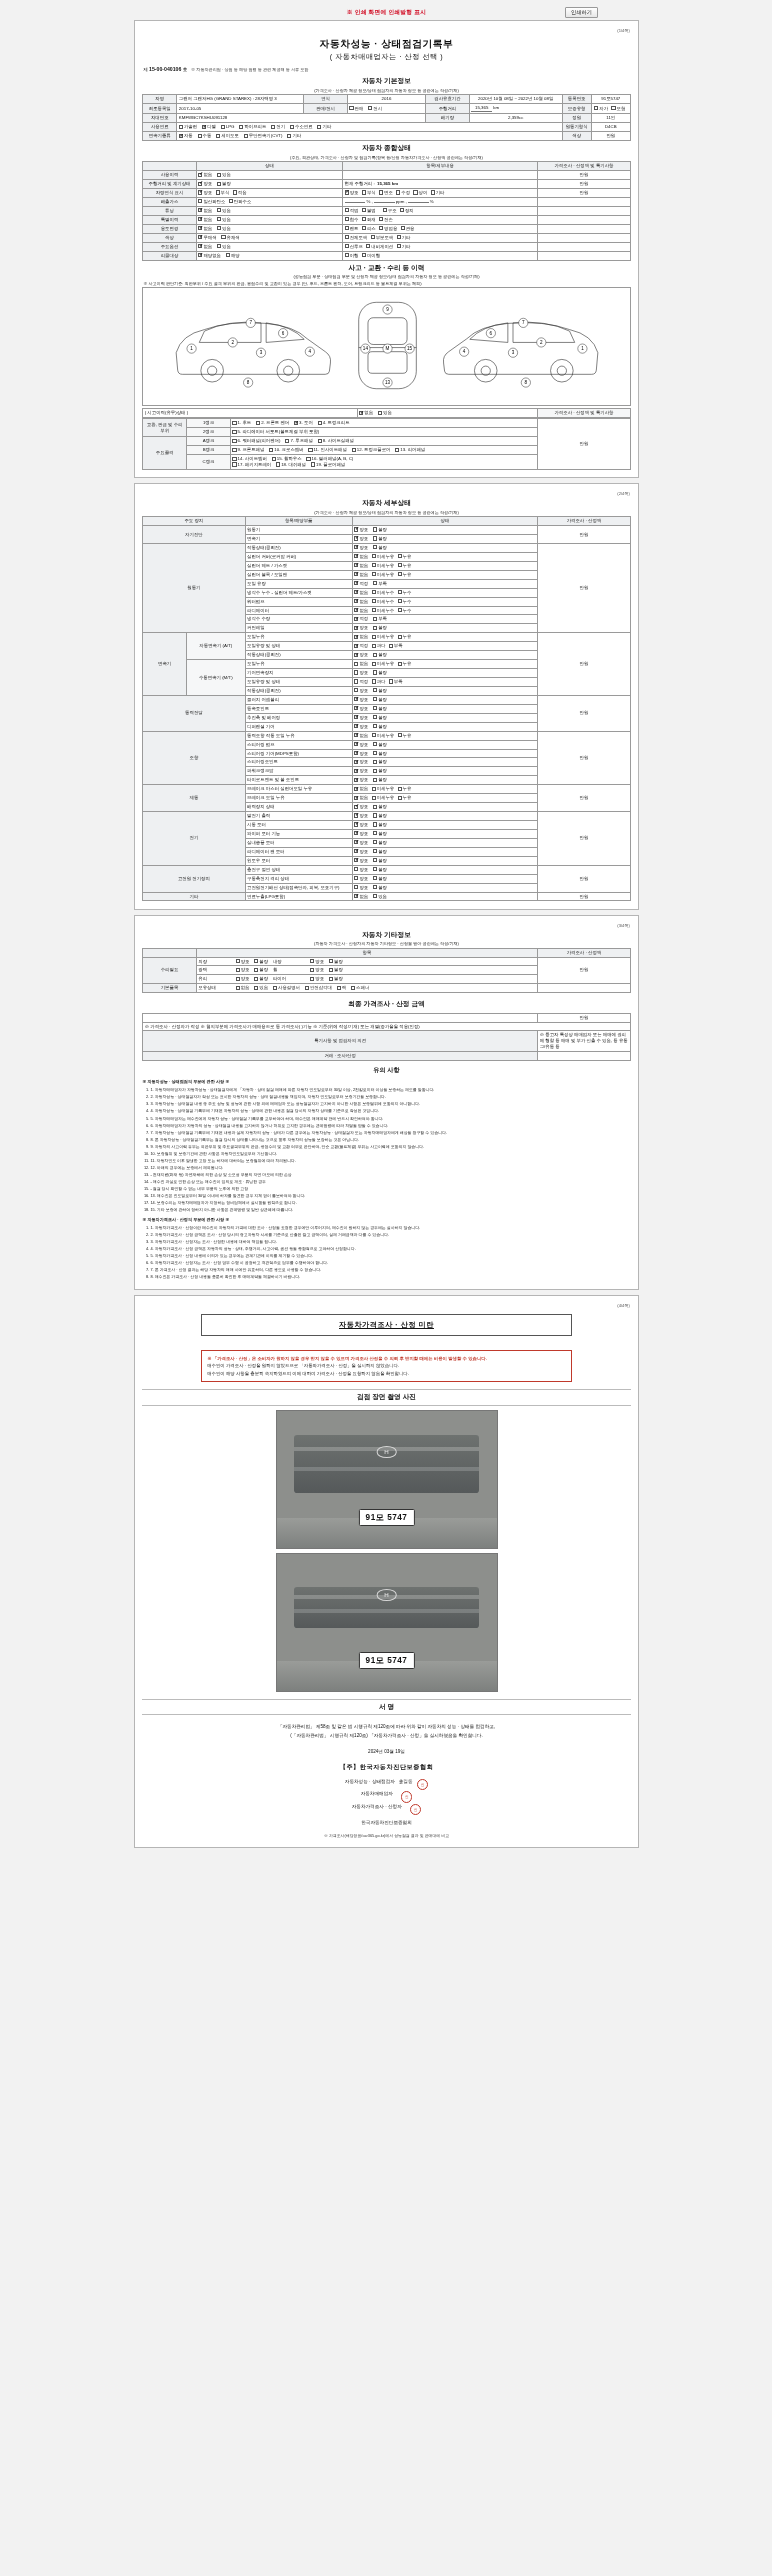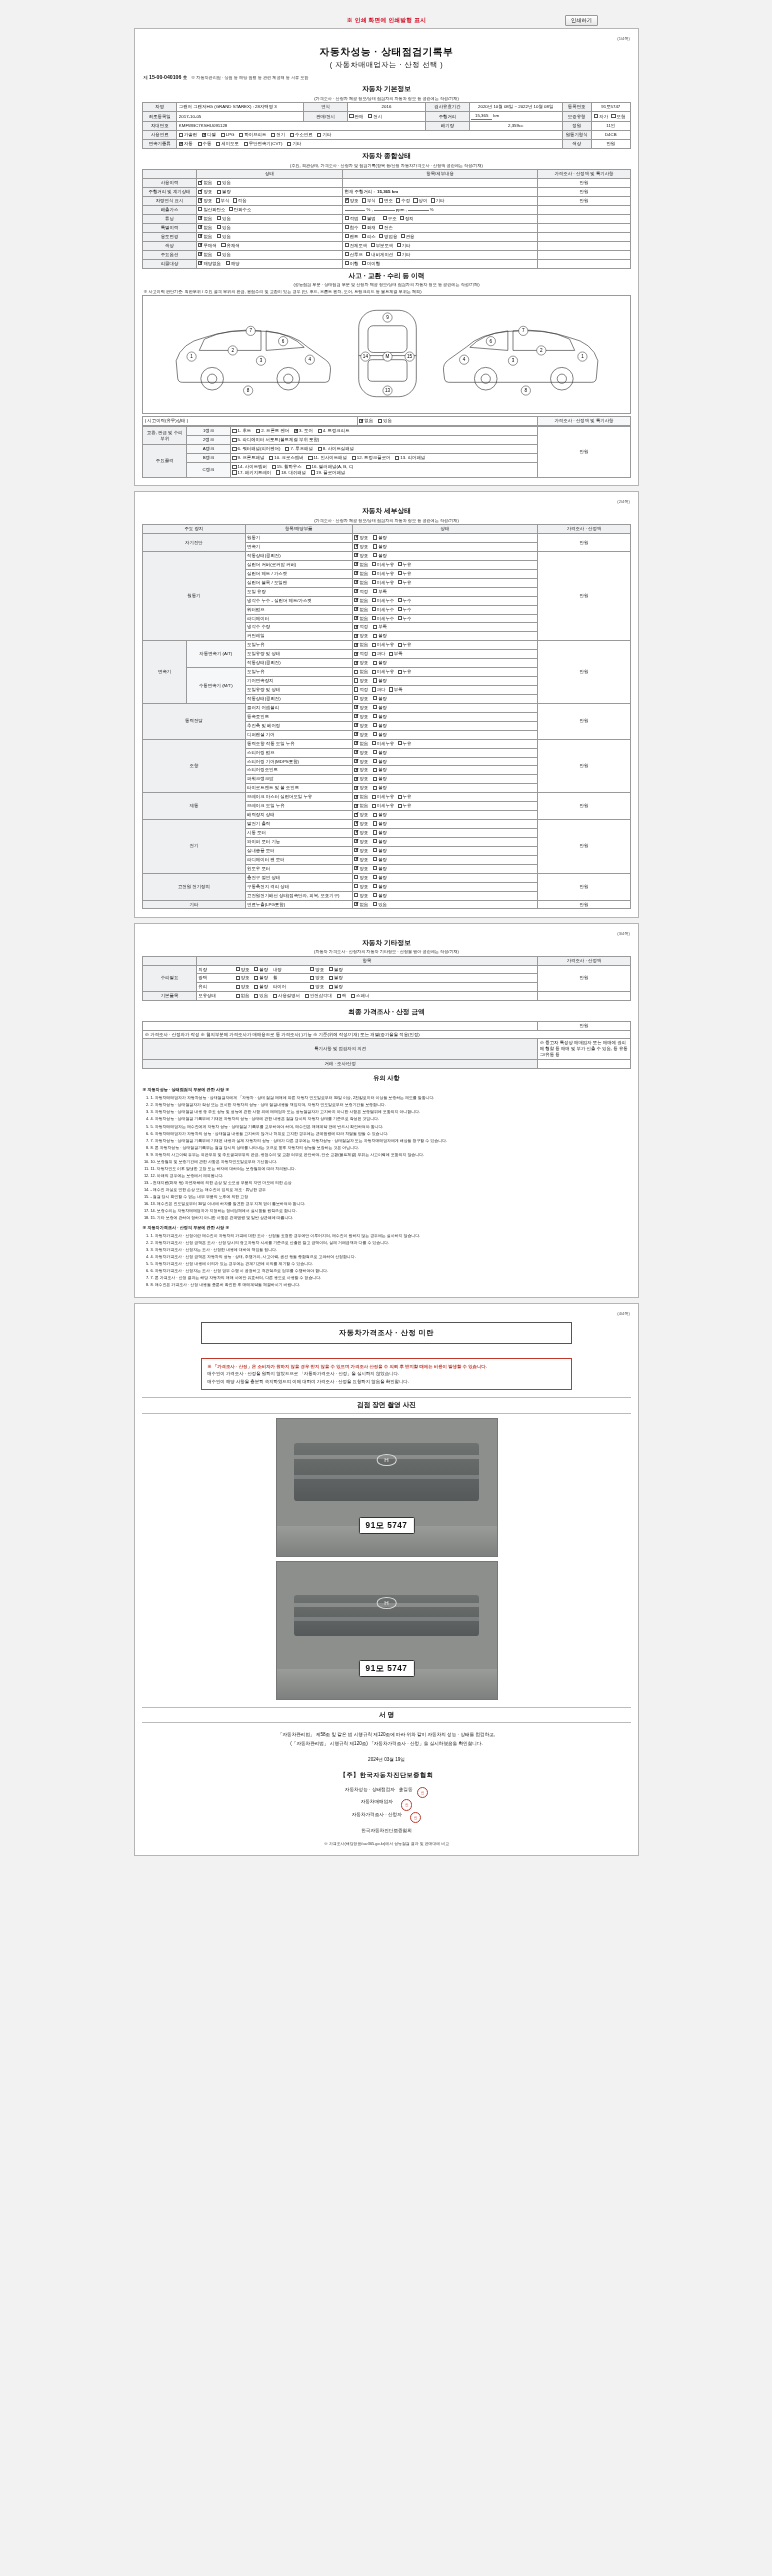--- a/index.html
+++ b/index.html
@@ -6,21 +6,21 @@
   html, body { margin:0; padding:0; }
   body {
     width:773px;
     background:#f2f2f2;
     font-family:"Liberation Sans", sans-serif;
     font-size:5.2px;
     color:#111;
   }
   .page {
     width:773px;
-    margin:12px auto;
+    margin:4px auto;
     background:#f2f2f2;
     padding:3.1px 0 0 0;
   }
   .topbar {
     width:773px;
     text-align:center;
     padding:2.1px 0 3.1px 0;
     position:relative;
   }
   .topbar .warn {
@@ -154,21 +154,21 @@
     background:#fff;
     padding:3.1px;
     margin-top:1px;
   }
   .diagram-inner {
     position:relative;
     height:111px;
   }
   .car-svg { display:block; margin:0 auto; }
 
-  .sign-area { text-align:center; padding:6.2px 0 2.1px 0; }
+  .sign-area { text-align:center; padding:6.2px 0 2.1px 0;text-decoration:underline; }
   .sign-note {
     width:371px; margin:0 auto 6.2px auto;
     border:0.5px solid #999; padding:4.1px 5.2px;
     font-size:4.4px; line-height:1.7; text-align:left;
   }
   .photo-title {
     text-align:center; font-size:6.7px; font-weight:bold; margin:7.2px 0 4.1px 0;
     border-top:0.5px solid #bbb; border-bottom:0.5px solid #bbb; padding:2.6px 0;
   }
   .photo {

